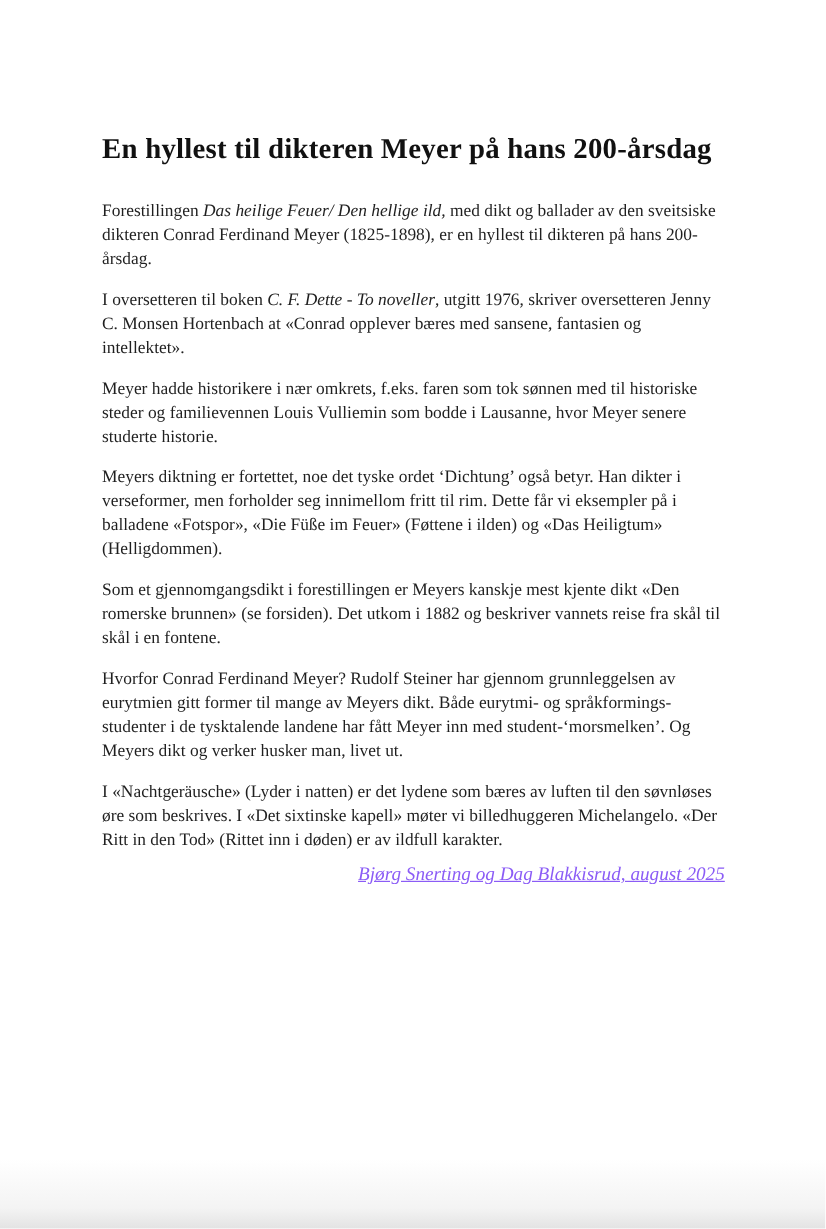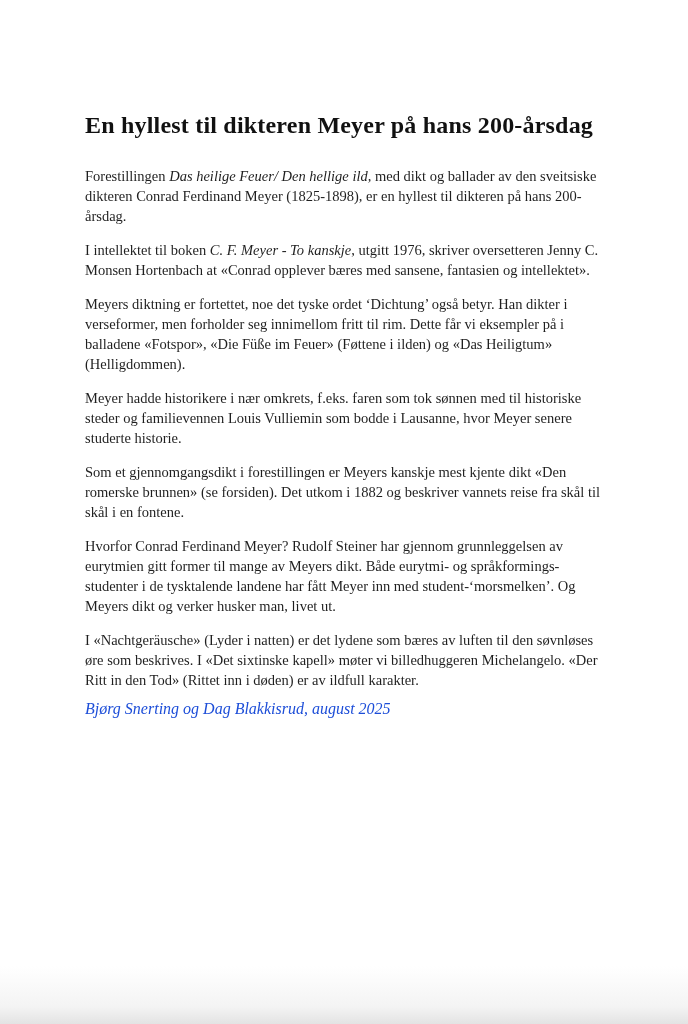--- a/index.html
+++ b/index.html
@@ -33,21 +33,23 @@
     line-height: 20px;
     text-align: left;
   }
   .run { font-style: normal; }
   .run.italic { font-style: italic; }
   .byline {
     margin-top: 2px;
     font-size: 16px;
     line-height: 20px;
     font-style: italic;
-    color: #1d4ed8;
+    text-align: right;
+    color: #8b5cf6;
+    text-decoration: underline;
   }
   .bottom-fade {
     position: absolute;
     left: 0;
     right: 0;
     bottom: 0;
     height: 58px;
     background: linear-gradient(to bottom,
       rgba(230,230,230,0) 0%,
       rgba(230,230,230,0.45) 70%,
@@ -57,23 +59,23 @@
 </style>
 </head>
 <body>
 
 <div class="page">
   <div class="content">
     <h1 class="title">En hyllest til dikteren Meyer på hans 200-årsdag</h1>
 
     <div id="article-body">
         <p class="para"><span class="run">Forestillingen </span><span class="run italic">Das heilige Feuer/ Den hellige ild,</span><span class="run"> med dikt og ballader av den sveitsiske dikteren Conrad Ferdinand Meyer (1825-1898), er en hyllest til dikteren på hans 200-årsdag.</span></p>
-        <p class="para"><span class="run">I intellektet til boken </span><span class="run italic">C. F. Meyer - To kanskje</span><span class="run">, utgitt 1976, skriver oversetteren Jenny C. Monsen Hortenbach at «Conrad opplever bæres med sansene, fantasien og intellektet».</span></p>
+        <p class="para"><span class="run">I oversetteren til boken </span><span class="run italic">C. F. Dette - To noveller</span><span class="run">, utgitt 1976, skriver oversetteren Jenny C. Monsen Hortenbach at «Conrad opplever bæres med sansene, fantasien og intellektet».</span></p>
+        <p class="para"><span class="run">Meyer hadde historikere i nær omkrets, f.eks. faren som tok sønnen med til historiske steder og familievennen Louis Vulliemin som bodde i Lausanne, hvor Meyer senere studerte historie.</span></p>
         <p class="para"><span class="run">Meyers diktning er fortettet, noe det tyske ordet ‘Dichtung’ også betyr. Han dikter i verseformer, men forholder seg innimellom fritt til rim. Dette får vi eksempler på i balladene «Fotspor», «Die Füße im Feuer» (Føttene i ilden) og «Das Heiligtum» (Helligdommen).</span></p>
-        <p class="para"><span class="run">Meyer hadde historikere i nær omkrets, f.eks. faren som tok sønnen med til historiske steder og familievennen Louis Vulliemin som bodde i Lausanne, hvor Meyer senere studerte historie.</span></p>
         <p class="para"><span class="run">Som et gjennomgangsdikt i forestillingen er Meyers kanskje mest kjente dikt «Den romerske brunnen» (se forsiden). Det utkom i 1882 og beskriver vannets reise fra skål til skål i en fontene.</span></p>
         <p class="para"><span class="run">Hvorfor Conrad Ferdinand Meyer? Rudolf Steiner har gjennom grunnleggelsen av eurytmien gitt former til mange av Meyers dikt. Både eurytmi- og språkformings-studenter i de tysktalende landene har fått Meyer inn med student-‘morsmelken’. Og Meyers dikt og verker husker man, livet ut.</span></p>
         <p class="para"><span class="run">I «Nachtgeräusche» (Lyder i natten) er det lydene som bæres av luften til den søvnløses øre som beskrives. I «Det sixtinske kapell» møter vi billedhuggeren Michelangelo. «Der Ritt in den Tod» (Rittet inn i døden) er av ildfull karakter.</span></p>
       </div>
 
     <div class="byline">Bjørg Snerting og Dag Blakkisrud, august 2025</div>
   </div>
 
   <div class="bottom-fade"></div>
 </div>

